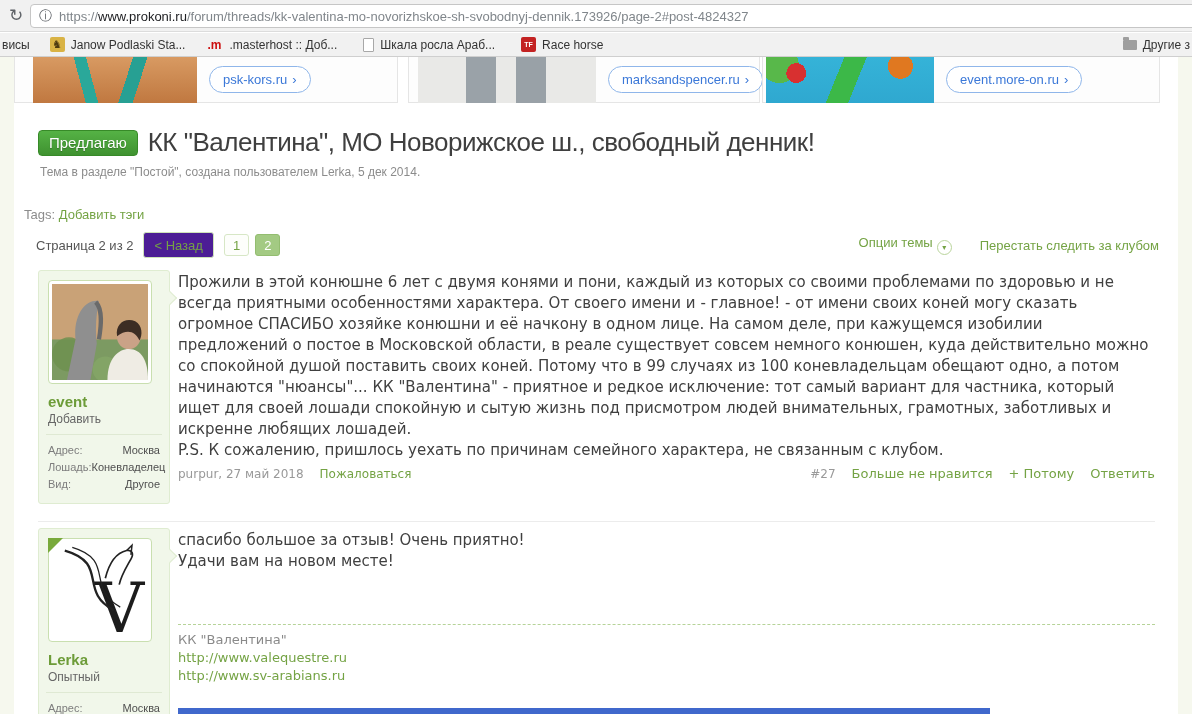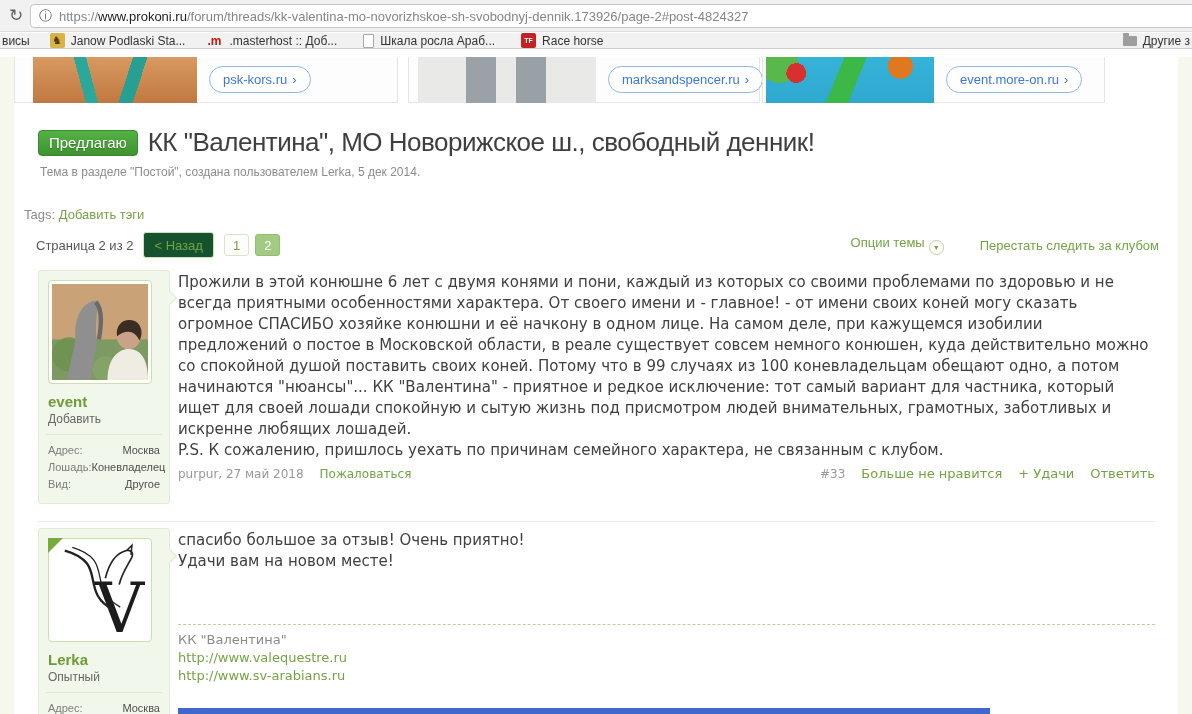--- a/index.html
+++ b/index.html
@@ -8,41 +8,41 @@
   .screen { position:relative; width:1192px; height:714px; overflow:hidden; background:#fff; }
 
   
   .toolbar { position:absolute; left:0; top:0; width:1192px; height:32px; background:#f1f1f1; border-bottom:1px solid #dcdcdc; }
   .reload { position:absolute; left:9px; top:5px; font-size:17px; color:#5f6368; cursor:pointer; font-family:"DejaVu Sans",sans-serif; }
   .addressbar { position:absolute; left:30px; top:4px; right:-6px; height:24px; background:#fff; border:1px solid #c6c6c6; border-radius:4px; display:flex; align-items:center; padding:0 8px; }
   .info-icon { font-family:"DejaVu Sans",sans-serif; font-size:13px; color:#5f6368; margin-right:7px; }
   .url { font-size:13px; white-space:nowrap; overflow:hidden; }
   .u-gray { color:#80868b; } .u-dark { color:#202124; }
 
-  .bookmarksbar { position:absolute; left:0; top:33px; width:1192px; height:16px; background:#f1f1f1; border-bottom:1px solid #cfcfcf; display:flex; align-items:center; font-size:12px; color:#333; }
+  .bookmarksbar { position:absolute; left:0; top:33px; width:1192px; height:24px; background:#f1f1f1; border-bottom:1px solid #cfcfcf; display:flex; align-items:center; font-size:12px; color:#333; }
   .bm { display:flex; align-items:center; gap:6px; white-space:nowrap; cursor:pointer; }
   .bm-partial { margin-left:2px; margin-right:20px; cursor:pointer; }
   .bm + .bm { } 
   .sp18{ margin-right:20px; } .sp24{ margin-right:26px; }
   .fav { width:15px; height:15px; border-radius:2px; display:inline-flex; align-items:center; justify-content:center; flex:0 0 auto; }
   .fav-janow { background:#d9b345; color:#4d3a10; font-size:11px; line-height:15px; font-family:"DejaVu Sans",sans-serif; }
   .fav-mh { color:#cc1111; font-weight:bold; font-size:12px; width:18px; }
   .fav-page { width:11px; height:14px; background:#fff; border:1px solid #a8a8a8; border-radius:1px; }
   .fav-race { background:#c32222; color:#fff; font-weight:bold; font-size:7px; }
   .bm-other { position:absolute; right:2px; display:flex; align-items:center; gap:6px; cursor:pointer; }
   .folder { width:14px; height:10px; background:#9e9e9e; border-radius:1px; position:relative; }
   .folder:before { content:""; position:absolute; left:0; top:-3px; width:6px; height:3px; background:#9e9e9e; border-radius:1px 1px 0 0; }
 
   
   .page { position:absolute; left:0; top:57px; width:1192px; height:657px; background:#f6f8ee; }
   .content-bg { position:absolute; left:14px; top:0; width:1164px; height:657px; background:#fff; }
 
   
   .ad-card { position:absolute; top:0; height:46px; background:#fdfdfd; border:1px solid #e5e5e5; border-top:none; display:flex; align-items:center; }
-  .ad1 { left:14px; width:384px; } .ad2 { left:408px; width:352px; } .ad3 { left:762px; width:343px; }
+  .ad1 { left:14px; width:384px; } .ad2 { left:408px; width:352px; } .ad3 { left:762px; width:398px; }
   .ad-img { height:46px; flex:0 0 auto; }
   .ad-img1 { width:164px; margin-left:18px;
     background:linear-gradient(75deg, rgba(0,0,0,0) 30%, #2aa89a 30%, #2aa89a 37%, rgba(0,0,0,0) 37%),
                linear-gradient(108deg, rgba(0,0,0,0) 56%, #27a093 56%, #27a093 64%, rgba(0,0,0,0) 64%),
                linear-gradient(#d89a62, #c07840); }
   .ad-img2 { width:178px; margin-left:9px;
     background:linear-gradient(90deg, #e9e9e7 27%, #9aa2a8 27%, #9aa2a8 44%, #e9e9e7 44%, #e9e9e7 55%, #99a1a7 55%, #99a1a7 72%, #e9e9e7 72%); }
   .ad-img3 { width:168px; margin-left:3px;
     background:radial-gradient(circle at 18% 35%, #d83030 0 7%, rgba(0,0,0,0) 7%),
                radial-gradient(circle at 80% 20%, #e07820 0 9%, rgba(0,0,0,0) 9%),
@@ -55,24 +55,24 @@
   
   .title-row { position:absolute; left:38px; top:70px; display:flex; align-items:center; gap:10px; }
   .badge { background:linear-gradient(#55b245, #3f9230); border:1px solid #378a28; border-radius:4px; color:#fff; font-weight:normal; font-size:15px; padding:3px 10px 4px; text-shadow:0 1px 1px rgba(0,0,0,.25); }
   .title { font-size:26px; color:#3f3f3f; letter-spacing:-0.5px; white-space:nowrap; }
   .subtitle { position:absolute; left:40px; top:108px; font-size:12px; color:#8c8c8c; }
 
   .tags-row { position:absolute; left:24px; top:150px; font-size:13px; color:#8c8c8c; }
   a.green, .green-link { color:#74a344; text-decoration:none; cursor:pointer; }
   .nav-row { position:absolute; left:36px; top:175px; display:flex; align-items:center; font-size:13px; color:#555; }
   .pg-btn { display:inline-flex; align-items:center; justify-content:center; height:22px; border-radius:3px; font-size:13px; cursor:pointer; }
-  .pg-back { margin-left:10px; padding:12px 10px; border:1px solid #cfe3ba; background:#14532d; color:#74a344; }
+  .pg-back { margin-left:10px; padding:12px 10px; border:1px solid #cfe3ba; background:#4c1d95; color:#74a344; }
   .pg-1 { margin-left:10px; padding:0 8px; border:1px solid #d7e7c6; background:#fdfefb; color:#74a344; }
   .pg-2 { margin-left:6px; padding:0 8px; border:1px solid #93bd70; background:#a3ca83; color:#fff; }
-  .options-row { position:absolute; right:33px; top:178px; display:flex; align-items:center; gap:36px; font-size:13px; }
+  .options-row { position:absolute; right:33px; top:178px; display:flex; align-items:center; gap:28px; font-size:13px; }
   .opt-circle { display:inline-flex; align-items:center; justify-content:center; width:15px; height:15px; border:1px solid #b9d49b; border-radius:50%; background:#fff; font-size:8px; color:#74a344; margin-left:4px; vertical-align:-3px; }
 
   
   .post { position:absolute; left:38px; width:1117px; display:flex; align-items:flex-start; }
   .post1 { top:213px; } .post2 { top:471px; }
   .userpanel { position:relative; width:132px; flex:0 0 auto; background:#f1f7ea; border:1px solid #dfecd1; border-radius:3px; padding:9px 9px 10px; }
   .panel-arrow { position:absolute; right:-6px; top:22px; width:10px; height:10px; background:#f1f7ea; border-top:1px solid #dfecd1; border-right:1px solid #dfecd1; transform:rotate(45deg); }
   .avatar-wrap { position:relative; width:104px; height:104px; background:#fff; border:1px solid #c9dfb0; border-radius:4px; padding:3px; }
   .avatar-wrap svg { width:96px; height:96px; display:block; }
   .op-corner { position:absolute; left:-1px; top:-1px; width:0; height:0; border-top:15px solid #79aa3c; border-right:15px solid rgba(0,0,0,0); }
@@ -212,23 +212,23 @@
           <span class="fl">Вид:</span>
           <span class="fv">Другое</span>
         </div>
       </div>
       <div class="message">
         <div class="msg-body">Прожили в этой конюшне 6 лет с двумя конями и пони, каждый из которых со своими проблемами по здоровью и не всегда приятными особенностями характера. От своего имени и - главное! - от имени своих коней могу сказать огромное СПАСИБО хозяйке конюшни и её начкону в одном лице. На самом деле, при кажущемся изобилии предложений о постое в Московской области, в реале существует совсем немного конюшен, куда действительно можно со спокойной душой поставить своих коней. Потому что в 99 случаях из 100 коневладельцам обещают одно, а потом начинаются "нюансы"... КК "Валентина" - приятное и редкое исключение: тот самый вариант для частника, который ищет для своей лошади спокойную и сытую жизнь под присмотром людей внимательных, грамотных, заботливых и искренне любящих лошадей.
 P.S. К сожалению, пришлось уехать по причинам семейного характера, не связанным с клубом.</div>
         <div class="msg-footer">
           <span class="meta"><span>purpur, 27 май 2018</span><span class="green-link report">Пожаловаться</span></span>
           <span class="actions">
-            <span class="pnum">#33</span>
+            <span class="pnum">#27</span>
             <span class="green-link">Больше не нравится</span>
-            <span class="green-link">+ Удачи</span>
+            <span class="green-link">+ Потому</span>
             <span class="green-link">Ответить</span>
           </span>
         </div>
       </div>
     </div>
 
     <div class="post-sep"></div>
 
     <div class="post post2">
       <div class="userpanel">

